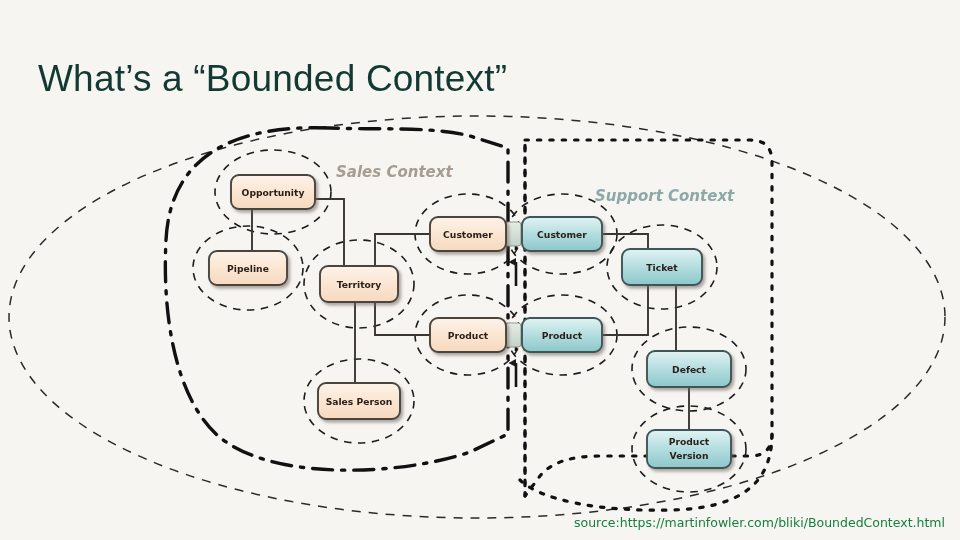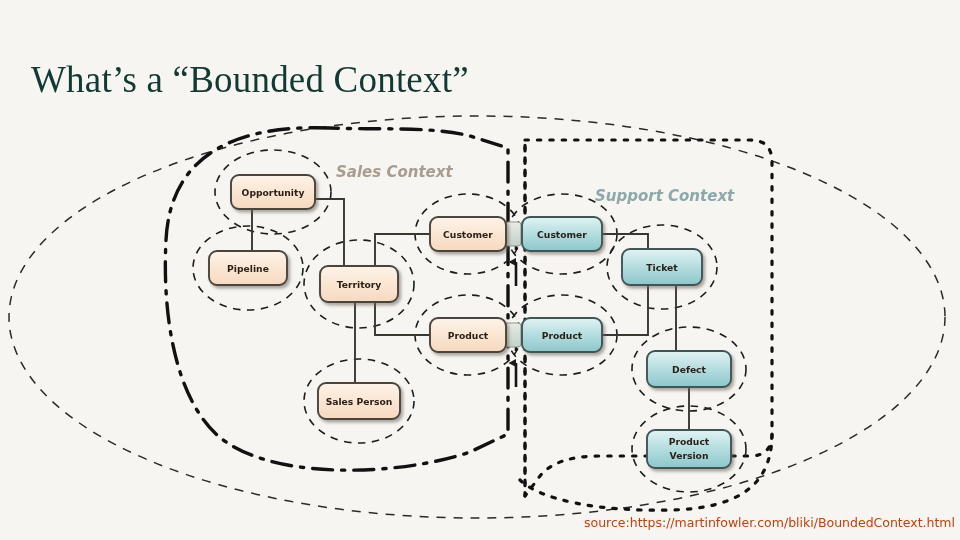--- a/index.html
+++ b/index.html
@@ -7,40 +7,40 @@
     width:960px;height:540px;
     background:#f7f5f2;
     font-family:"Liberation Sans", sans-serif;
     overflow:hidden;
     position:relative;
   }
   #slide{position:absolute;inset:0;}
 
   #slide-title{
     position:absolute;
-    left:31px; top:58px;
+    left:38px; top:58px;
     font-size:37px;
     font-weight:400;
     letter-spacing:0.2px;
     color:#133a32;
-    font-family:Liberation Serif, serif;
+    font-family:Liberation Sans, sans-serif;
     white-space:nowrap;
   }
 
   #diagram{
     position:absolute;
     left:0; top:104px;
     width:960px; height:436px;
   }
 
   #source-note{
     position:absolute;
-    right:5px; bottom:10px;
+    right:15px; bottom:10px;
     font-size:12.5px;
-    color:#c2410c;
+    color:#15803d;
     font-family:"DejaVu Sans", sans-serif;
     white-space:nowrap;
   }
 
   .node-label{
     font-family:"DejaVu Sans", sans-serif;
     font-size:9.2px;
     font-weight:bold;
     fill:#2b2119;
     text-anchor:middle;

